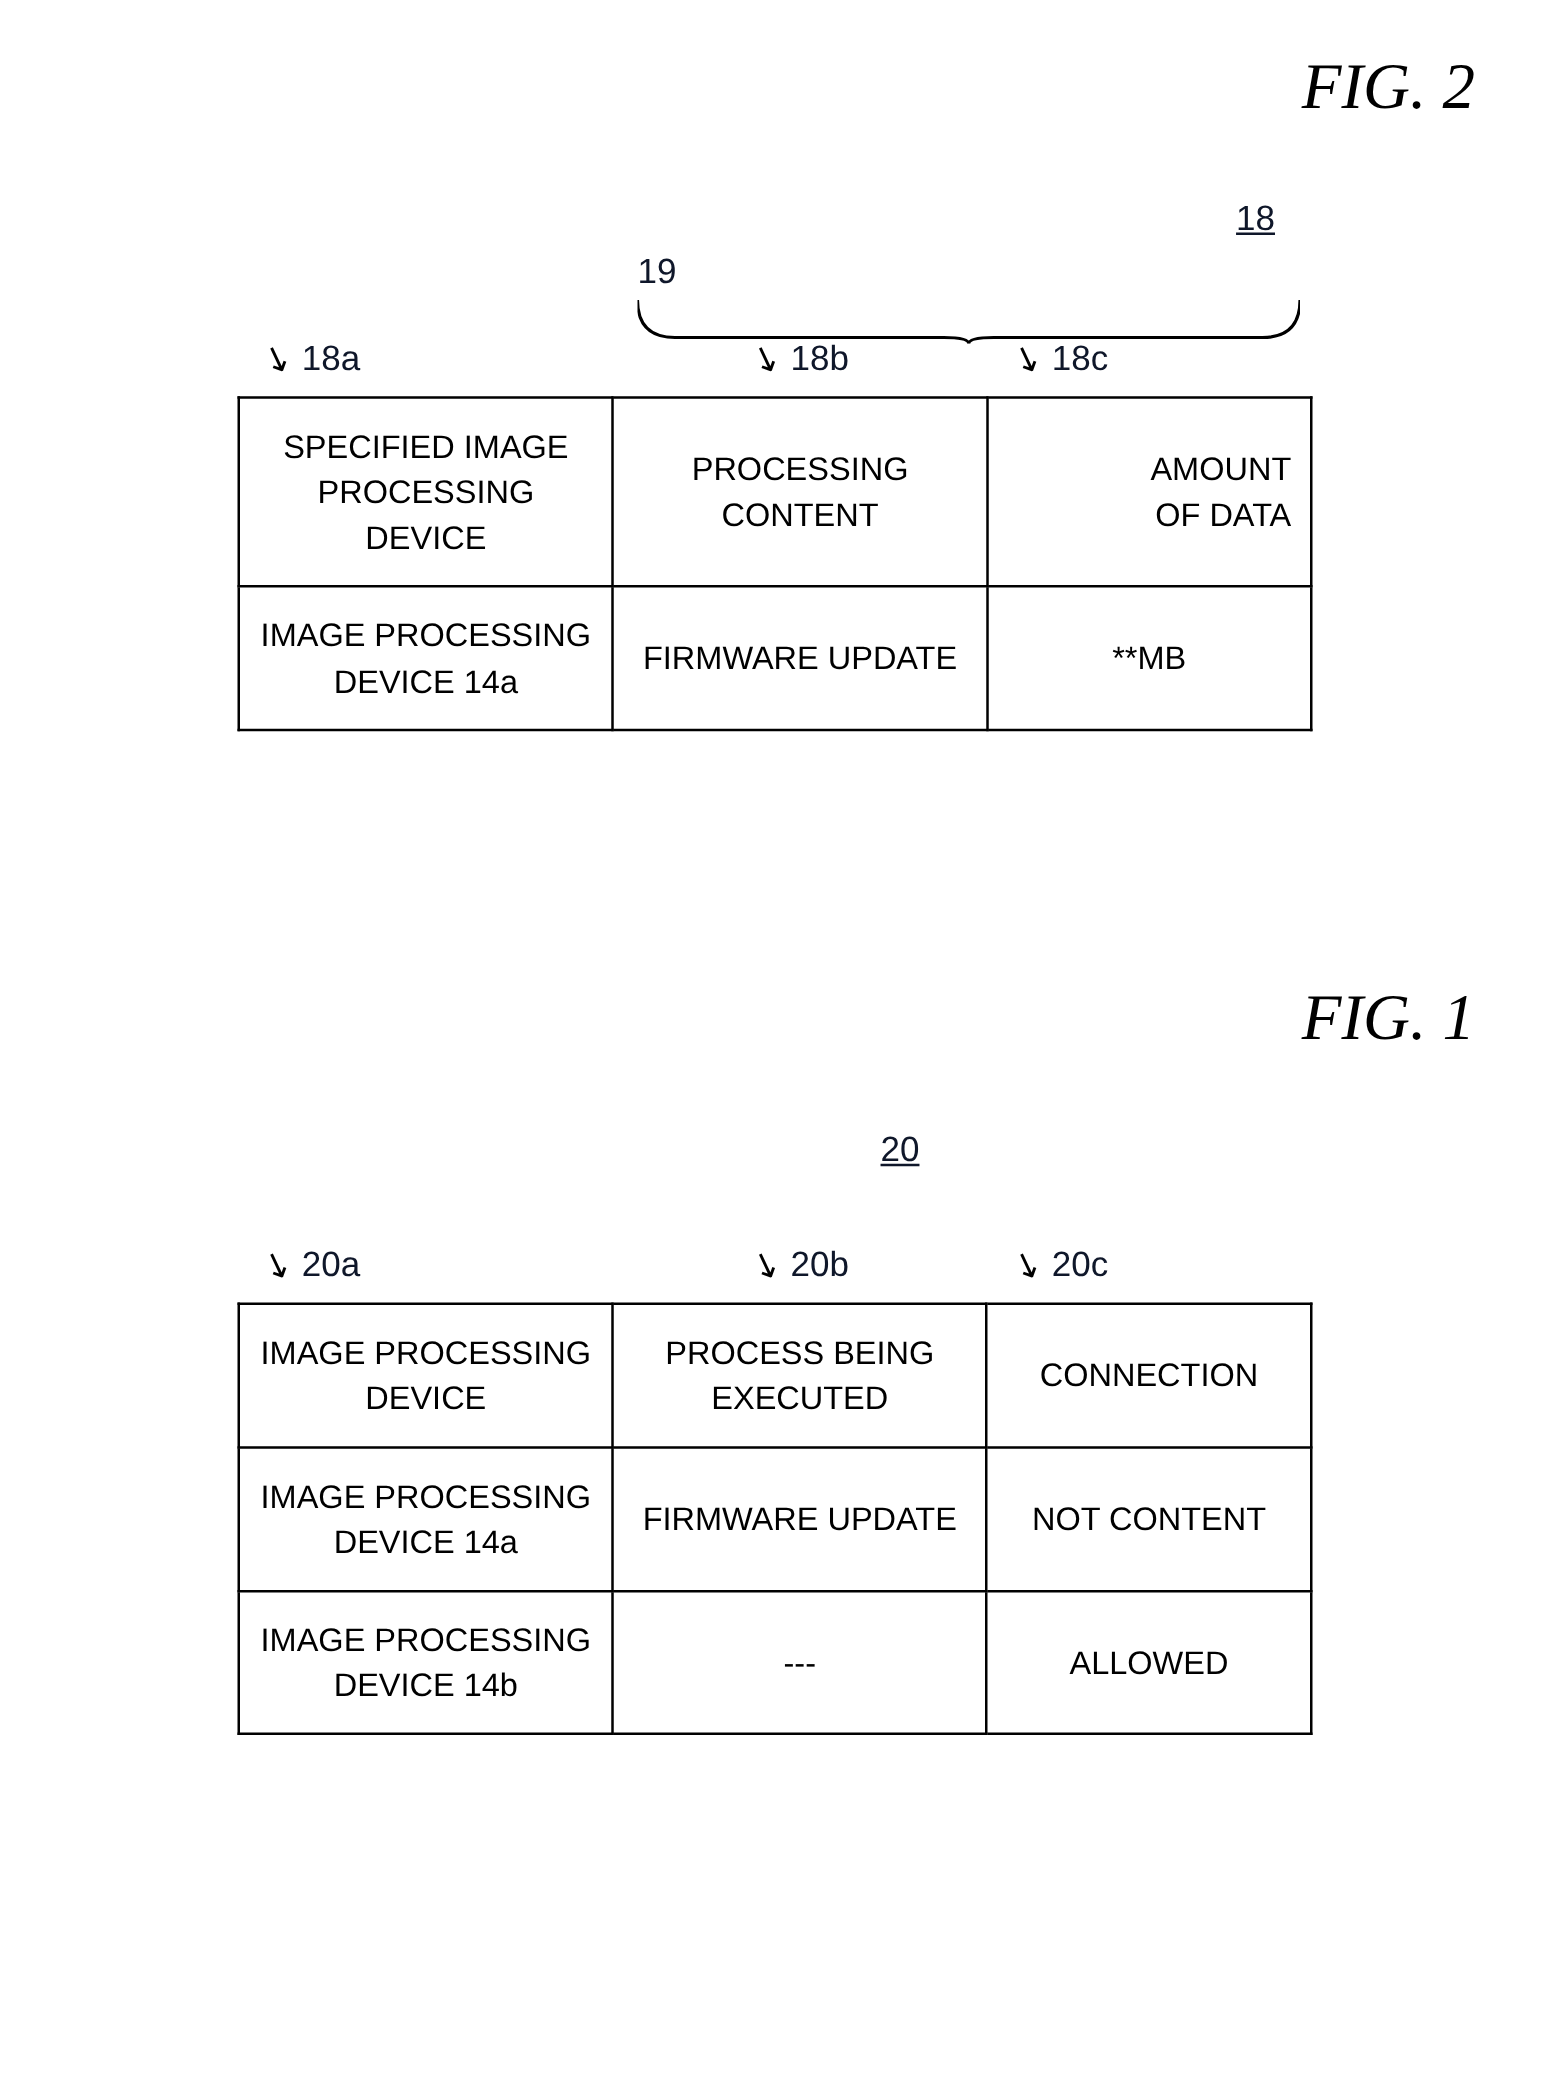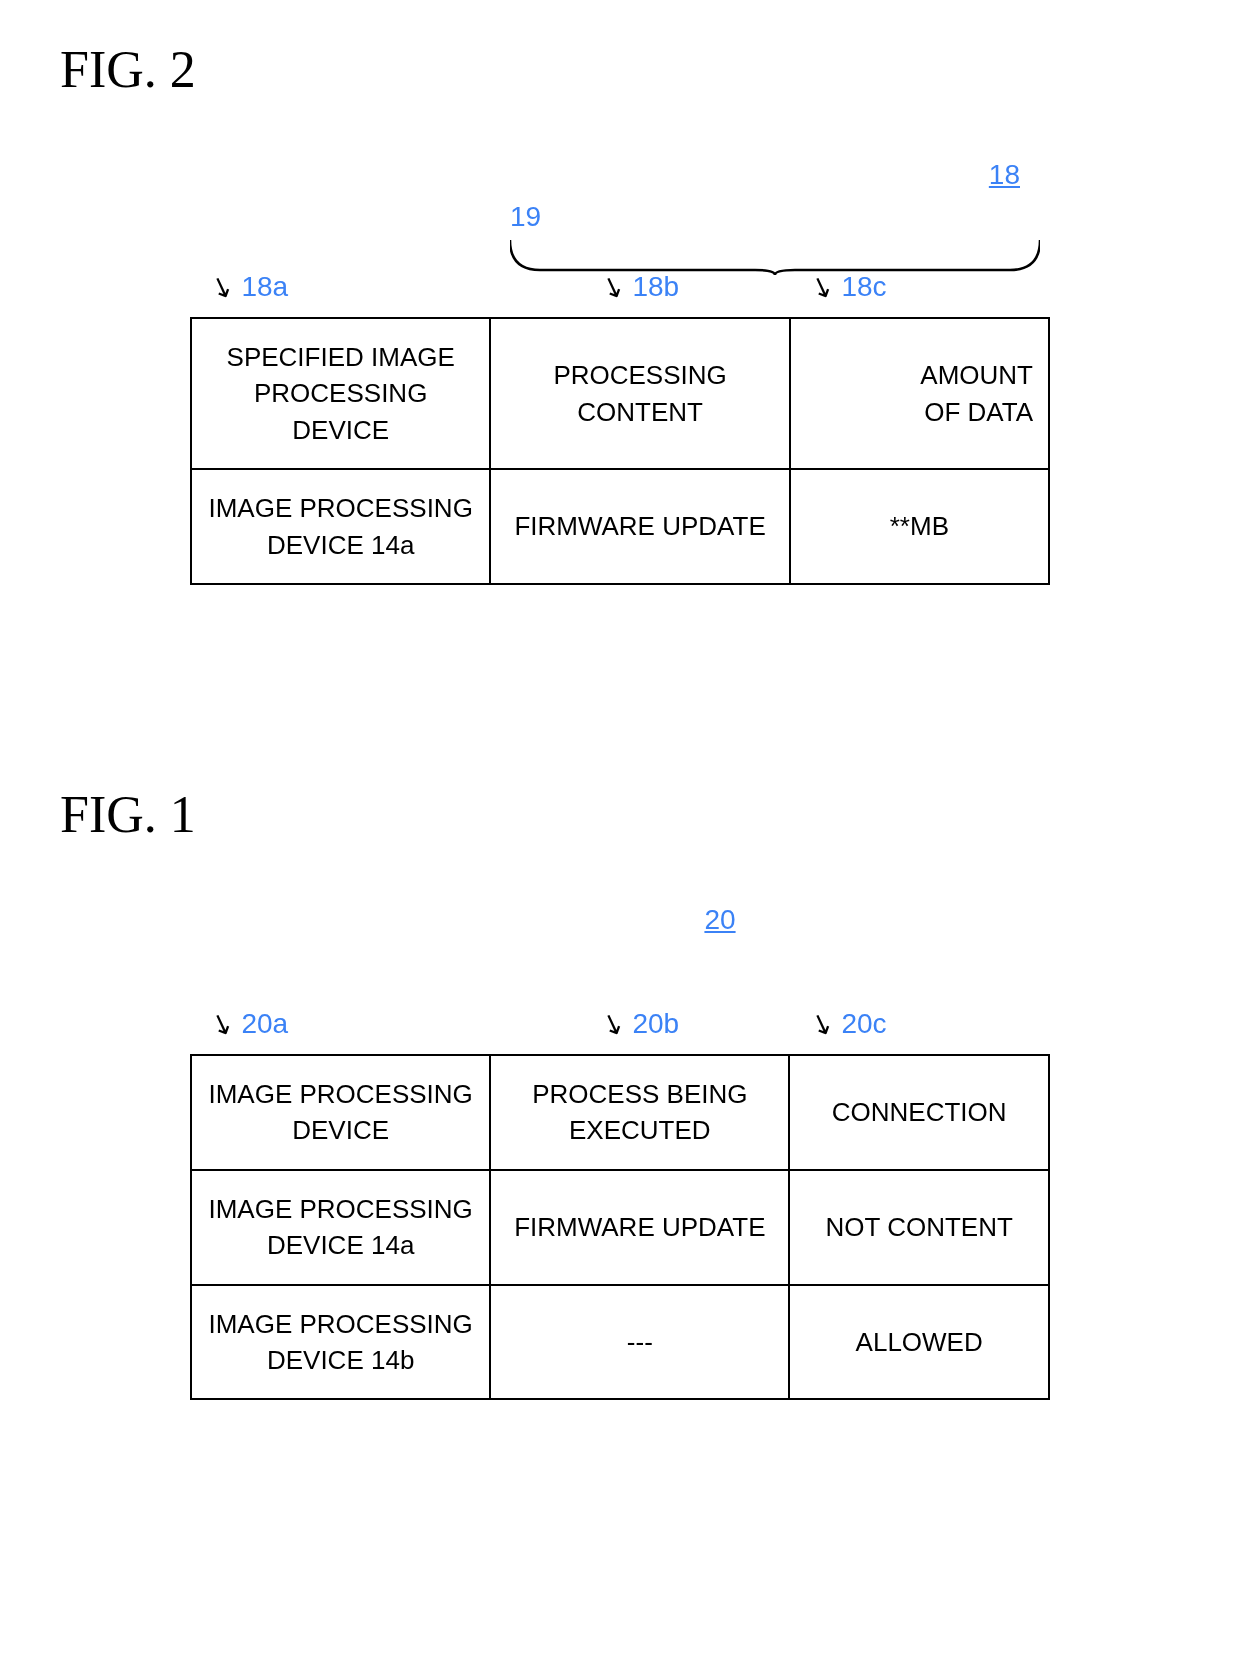--- a/index.html
+++ b/index.html
@@ -25,31 +25,32 @@
     }
 
     
     .fig2-section {
       margin-bottom: 80px;
     }
 
     .fig-title {
       font-family: Georgia, 'Times New Roman', serif;
       font-size: 52px;
+      font-style: italic;
       font-weight: normal;
-      text-align: left;
+      text-align: right;
       margin-bottom: 60px;
       color: #000000;
     }
 
     .reference-label {
       font-family: Arial, sans-serif;
       font-size: 28px;
       font-weight: normal;
-      color: #3b82f6;
+      color: #0f172a;
     }
 
     
     .data-table {
       border-collapse: collapse;
       width: 860px;
       margin: 14px auto;
     }
 
     .data-table td, .data-table th {
@@ -168,21 +169,21 @@
     </tbody>
       </table>
   </div>
 
   <div class="section-separator"></div>
 
   <div class="fig3-section">
 
     <h1 class="fig-title">FIG. 1</h1>
 
-    <div style="width: 860px; margin: 0 auto 42px auto; text-align: center; padding-left: 200px;">
+    <div style="width: 860px; margin: 0 auto 30px auto; text-align: center; padding-left: 200px;">
       <span class="reference-label underline-ref">20</span>
     </div>
 
     <div style="height: 30px;"></div>
 
     <div class="col-refs">
       <div class="col-ref col-ref-a">
         <span class="curve-symbol">↙</span>
         <span class="reference-label">20a</span>
       </div>

